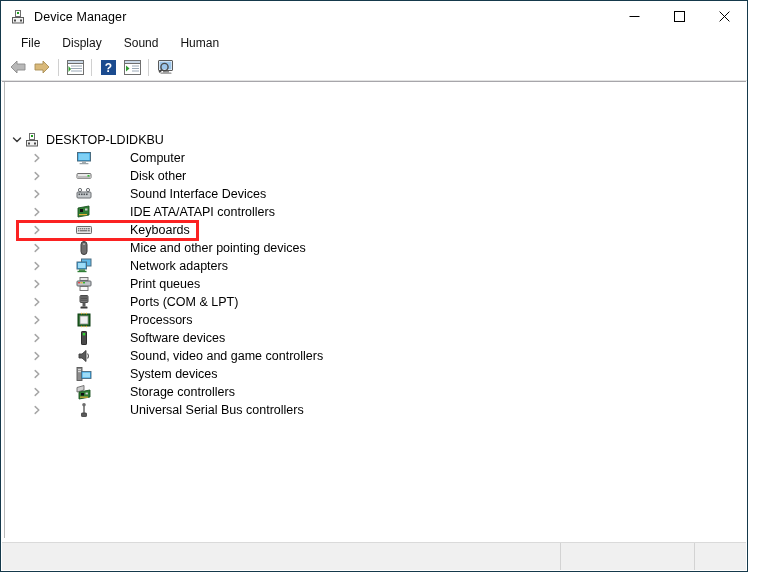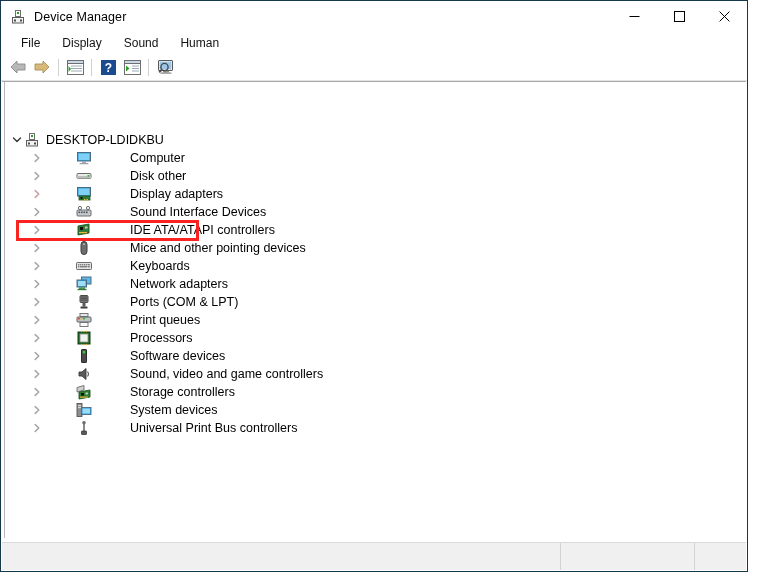--- a/index.html
+++ b/index.html
@@ -217,38 +217,20 @@
         <span class="ico">
           <svg width="16" height="16" viewBox="0 0 16 16">
             <rect x="1" y="5.5" width="14" height="5" rx="1" fill="#e9e9e9" stroke="#6b6b6b" stroke-width="1"></rect>
             <rect x="1" y="8" width="14" height="2.5" fill="#bdbdbd"></rect>
             <rect x="11.5" y="7" width="2" height="1.6" fill="#2fb62f"></rect>
           </svg>
         </span>
         <span class="lbl">Disk other</span>
       </div>
 
-      <div class="row child">
-        <span class="twisty">
-          <svg width="10" height="10" viewBox="0 0 10 10">
-              <path d="M3.2 1.6 L6.8 5 L3.2 8.4" fill="none" stroke="#c9a0a0" stroke-width="1.5" stroke-linecap="round" stroke-linejoin="round"></path>
-            </svg>
-        </span>
-        <span class="ico">
-          <svg width="16" height="16" viewBox="0 0 16 16">
-            <rect x="1.5" y="1.5" width="13" height="8.5" fill="#2f9fe0" stroke="#4a6c80" stroke-width="1"></rect>
-            <rect x="2.5" y="2.5" width="11" height="6.5" fill="#7fd0f5"></rect>
-            <rect x="3" y="10" width="11" height="4" fill="#2f7d34" stroke="#1d5321" stroke-width="0.8"></rect>
-            <rect x="4.5" y="11" width="2" height="2" fill="#111"></rect>
-            <rect x="8" y="13" width="1.5" height="1.6" fill="#e8b63a"></rect>
-            <rect x="10.5" y="13" width="1.5" height="1.6" fill="#e8b63a"></rect>
-          </svg>
-        </span>
-        <span class="lbl">Display adapters</span>
-      </div>
 
       <div class="row child">
         <span class="twisty">
           <svg width="10" height="10" viewBox="0 0 10 10">
               <path d="M3.2 1.6 L6.8 5 L3.2 8.4" fill="none" stroke="#a6a6a6" stroke-width="1.5" stroke-linecap="round" stroke-linejoin="round"></path>
             </svg>
         </span>
         <span class="ico">
           <svg width="16" height="16" viewBox="0 0 16 16">
             <rect x="1" y="6" width="14" height="6" rx="1" fill="#c5c9cc" stroke="#6b6f72" stroke-width="1"></rect>
@@ -273,36 +255,20 @@
         </span>
         <span class="ico">
           <svg width="16" height="16" viewBox="0 0 16 16">
             <path d="M2 4 L13 2 L13 11 L2 13 Z" fill="#2f7d34" stroke="#1d5321" stroke-width="0.9"></path>
             <rect x="4" y="5" width="3" height="3" fill="#111"></rect>
             <rect x="9" y="4.5" width="2.5" height="2" fill="#cfcfcf"></rect>
             <rect x="3" y="10" width="8" height="1.2" fill="#e8b63a"></rect>
           </svg>
         </span>
         <span class="lbl">IDE ATA/ATAPI controllers</span>
-      </div>
-
-      <div class="row child">
-        <span class="twisty">
-          <svg width="10" height="10" viewBox="0 0 10 10">
-              <path d="M3.2 1.6 L6.8 5 L3.2 8.4" fill="none" stroke="#a6a6a6" stroke-width="1.5" stroke-linecap="round" stroke-linejoin="round"></path>
-            </svg>
-        </span>
-        <span class="ico">
-          <svg width="16" height="16" viewBox="0 0 16 16">
-            <rect x="5" y="1.5" width="6" height="13" rx="3" fill="#6e6e6e" stroke="#3d3d3d" stroke-width="1"></rect>
-            <line x1="8" y1="2" x2="8" y2="6" stroke="#3d3d3d" stroke-width="1"></line>
-            <rect x="7.3" y="3" width="1.4" height="2.4" rx="0.7" fill="#cfcfcf"></rect>
-          </svg>
-        </span>
-        <span class="lbl">Mice and other pointing devices</span>
       </div>
 
       <div class="row child">
         <span class="twisty">
           <svg width="10" height="10" viewBox="0 0 10 10">
               <path d="M3.2 1.6 L6.8 5 L3.2 8.4" fill="none" stroke="#a6a6a6" stroke-width="1.5" stroke-linecap="round" stroke-linejoin="round"></path>
             </svg>
         </span>
         <span class="ico">
           <svg width="16" height="16" viewBox="0 0 16 16">
@@ -314,75 +280,91 @@
             <rect x="10" y="6" width="1.4" height="1.4" fill="#7d7d7d"></rect>
             <rect x="12" y="6" width="1.8" height="1.4" fill="#7d7d7d"></rect>
             <rect x="2" y="8" width="1.4" height="1.4" fill="#7d7d7d"></rect>
             <rect x="4" y="8" width="7.4" height="1.4" fill="#7d7d7d"></rect>
             <rect x="12" y="8" width="1.8" height="1.4" fill="#7d7d7d"></rect>
           </svg>
         </span>
         <span class="lbl">Keyboards</span>
       </div>
 
+      <div class="row child">
+        <span class="twisty">
+          <svg width="10" height="10" viewBox="0 0 10 10">
+              <path d="M3.2 1.6 L6.8 5 L3.2 8.4" fill="none" stroke="#a6a6a6" stroke-width="1.5" stroke-linecap="round" stroke-linejoin="round"></path>
+            </svg>
+        </span>
+        <span class="ico">
+          <svg width="16" height="16" viewBox="0 0 16 16">
+            <rect x="5" y="1.5" width="6" height="13" rx="3" fill="#6e6e6e" stroke="#3d3d3d" stroke-width="1"></rect>
+            <line x1="8" y1="2" x2="8" y2="6" stroke="#3d3d3d" stroke-width="1"></line>
+            <rect x="7.3" y="3" width="1.4" height="2.4" rx="0.7" fill="#cfcfcf"></rect>
+          </svg>
+        </span>
+        <span class="lbl">Mice and other pointing devices</span>
+      </div>
+
 
       <div class="row child">
         <span class="twisty">
           <svg width="10" height="10" viewBox="0 0 10 10">
               <path d="M3.2 1.6 L6.8 5 L3.2 8.4" fill="none" stroke="#a6a6a6" stroke-width="1.5" stroke-linecap="round" stroke-linejoin="round"></path>
             </svg>
         </span>
         <span class="ico">
           <svg width="16" height="16" viewBox="0 0 16 16">
             <rect x="5.5" y="1" width="9.5" height="7" fill="#5fb8e8" stroke="#4a6c80" stroke-width="1"></rect>
             <rect x="1" y="4" width="9.5" height="7" fill="#2f9fe0" stroke="#4a6c80" stroke-width="1"></rect>
             <rect x="2" y="5" width="7.5" height="5" fill="#9ddcf7"></rect>
             <rect x="3" y="11.5" width="6" height="1.3" fill="#2f7d34"></rect>
             <rect x="1.5" y="12.8" width="9" height="1.4" fill="#2f7d34"></rect>
           </svg>
         </span>
         <span class="lbl">Network adapters</span>
+      </div>
+
+      <div class="row child">
+        <span class="twisty">
+          <svg width="10" height="10" viewBox="0 0 10 10">
+              <path d="M3.2 1.6 L6.8 5 L3.2 8.4" fill="none" stroke="#a6a6a6" stroke-width="1.5" stroke-linecap="round" stroke-linejoin="round"></path>
+            </svg>
+        </span>
+        <span class="ico">
+          <svg width="16" height="16" viewBox="0 0 16 16">
+            <rect x="4" y="1.5" width="8" height="3" fill="#e7e7e7" stroke="#6b6b6b" stroke-width="0.9"></rect>
+            <rect x="1" y="5" width="14" height="5" rx="0.8" fill="#bfc4c8" stroke="#5e6367" stroke-width="1"></rect>
+            <rect x="2" y="6" width="2" height="1.4" fill="#e34a4a"></rect>
+            <rect x="4.5" y="6" width="2" height="1.4" fill="#e8b63a"></rect>
+            <rect x="7" y="6" width="2" height="1.4" fill="#2fb62f"></rect>
+            <rect x="4" y="10.5" width="8" height="4" fill="#fafafa" stroke="#6b6b6b" stroke-width="0.9"></rect>
+          </svg>
+        </span>
+        <span class="lbl">Print queues</span>
       </div>
 
       <div class="row child">
         <span class="twisty">
           <svg width="10" height="10" viewBox="0 0 10 10">
               <path d="M3.2 1.6 L6.8 5 L3.2 8.4" fill="none" stroke="#a6a6a6" stroke-width="1.5" stroke-linecap="round" stroke-linejoin="round"></path>
             </svg>
         </span>
         <span class="ico">
           <svg width="16" height="16" viewBox="0 0 16 16">
             <rect x="4" y="1.5" width="8" height="7" rx="1" fill="#7a7a7a" stroke="#4a4a4a" stroke-width="1"></rect>
             <line x1="5" y1="3" x2="11" y2="3" stroke="#4a4a4a" stroke-width="0.9"></line>
             <line x1="5" y1="4.6" x2="11" y2="4.6" stroke="#4a4a4a" stroke-width="0.9"></line>
             <line x1="5" y1="6.2" x2="11" y2="6.2" stroke="#4a4a4a" stroke-width="0.9"></line>
             <rect x="6.5" y="8.5" width="3" height="4" fill="#5a5a5a"></rect>
             <rect x="4.5" y="12.5" width="7" height="2" rx="0.6" fill="#3d3d3d"></rect>
           </svg>
         </span>
         <span class="lbl">Ports (COM &amp; LPT)</span>
-      </div>
-
-      <div class="row child">
-        <span class="twisty">
-          <svg width="10" height="10" viewBox="0 0 10 10">
-              <path d="M3.2 1.6 L6.8 5 L3.2 8.4" fill="none" stroke="#a6a6a6" stroke-width="1.5" stroke-linecap="round" stroke-linejoin="round"></path>
-            </svg>
-        </span>
-        <span class="ico">
-          <svg width="16" height="16" viewBox="0 0 16 16">
-            <rect x="4" y="1.5" width="8" height="3" fill="#e7e7e7" stroke="#6b6b6b" stroke-width="0.9"></rect>
-            <rect x="1" y="5" width="14" height="5" rx="0.8" fill="#bfc4c8" stroke="#5e6367" stroke-width="1"></rect>
-            <rect x="2" y="6" width="2" height="1.4" fill="#e34a4a"></rect>
-            <rect x="4.5" y="6" width="2" height="1.4" fill="#e8b63a"></rect>
-            <rect x="7" y="6" width="2" height="1.4" fill="#2fb62f"></rect>
-            <rect x="4" y="10.5" width="8" height="4" fill="#fafafa" stroke="#6b6b6b" stroke-width="0.9"></rect>
-          </svg>
-        </span>
-        <span class="lbl">Print queues</span>
       </div>
 
       <div class="row child">
         <span class="twisty">
           <svg width="10" height="10" viewBox="0 0 10 10">
               <path d="M3.2 1.6 L6.8 5 L3.2 8.4" fill="none" stroke="#a6a6a6" stroke-width="1.5" stroke-linecap="round" stroke-linejoin="round"></path>
             </svg>
         </span>
         <span class="ico">
           <svg width="16" height="16" viewBox="0 0 16 16">
@@ -430,62 +412,62 @@
       </div>
 
       <div class="row child">
         <span class="twisty">
           <svg width="10" height="10" viewBox="0 0 10 10">
               <path d="M3.2 1.6 L6.8 5 L3.2 8.4" fill="none" stroke="#a6a6a6" stroke-width="1.5" stroke-linecap="round" stroke-linejoin="round"></path>
             </svg>
         </span>
         <span class="ico">
           <svg width="16" height="16" viewBox="0 0 16 16">
+            <rect x="1" y="1.5" width="5" height="13" fill="#8d8d8d" stroke="#555" stroke-width="0.9"></rect>
+            <rect x="2" y="3" width="3" height="1.2" fill="#d8d8d8"></rect>
+            <rect x="2" y="5" width="3" height="1.2" fill="#d8d8d8"></rect>
+            <rect x="5.5" y="5.5" width="9.5" height="7" fill="#2f9fe0" stroke="#4a6c80" stroke-width="0.9"></rect>
+            <rect x="6.5" y="6.5" width="7.5" height="5" fill="#9ddcf7"></rect>
+          </svg>
+        </span>
+        <span class="lbl">System devices</span>
+      </div>
+
+      <div class="row child">
+        <span class="twisty">
+          <svg width="10" height="10" viewBox="0 0 10 10">
+              <path d="M3.2 1.6 L6.8 5 L3.2 8.4" fill="none" stroke="#a6a6a6" stroke-width="1.5" stroke-linecap="round" stroke-linejoin="round"></path>
+            </svg>
+        </span>
+        <span class="ico">
+          <svg width="16" height="16" viewBox="0 0 16 16">
             <path d="M1 3.5 L8 1.5 L8 6 L1 8 Z" fill="#cfcfcf" stroke="#6b6b6b" stroke-width="0.9"></path>
             <path d="M3 8 L14 6 L14 13 L3 15 Z" fill="#2f7d34" stroke="#1d5321" stroke-width="0.9"></path>
             <rect x="5" y="9" width="3" height="2.6" fill="#111"></rect>
             <rect x="9.5" y="8.6" width="2.4" height="1.8" fill="#cfcfcf"></rect>
             <rect x="4" y="12.6" width="8" height="1.1" fill="#e8b63a"></rect>
           </svg>
         </span>
         <span class="lbl">Storage controllers</span>
       </div>
 
       <div class="row child">
         <span class="twisty">
           <svg width="10" height="10" viewBox="0 0 10 10">
               <path d="M3.2 1.6 L6.8 5 L3.2 8.4" fill="none" stroke="#a6a6a6" stroke-width="1.5" stroke-linecap="round" stroke-linejoin="round"></path>
             </svg>
         </span>
         <span class="ico">
           <svg width="16" height="16" viewBox="0 0 16 16">
-            <rect x="1" y="1.5" width="5" height="13" fill="#8d8d8d" stroke="#555" stroke-width="0.9"></rect>
-            <rect x="2" y="3" width="3" height="1.2" fill="#d8d8d8"></rect>
-            <rect x="2" y="5" width="3" height="1.2" fill="#d8d8d8"></rect>
-            <rect x="5.5" y="5.5" width="9.5" height="7" fill="#2f9fe0" stroke="#4a6c80" stroke-width="0.9"></rect>
-            <rect x="6.5" y="6.5" width="7.5" height="5" fill="#9ddcf7"></rect>
-          </svg>
-        </span>
-        <span class="lbl">System devices</span>
-      </div>
-
-      <div class="row child">
-        <span class="twisty">
-          <svg width="10" height="10" viewBox="0 0 10 10">
-              <path d="M3.2 1.6 L6.8 5 L3.2 8.4" fill="none" stroke="#a6a6a6" stroke-width="1.5" stroke-linecap="round" stroke-linejoin="round"></path>
-            </svg>
-        </span>
-        <span class="ico">
-          <svg width="16" height="16" viewBox="0 0 16 16">
             <circle cx="8" cy="2.8" r="1.8" fill="#6e6e6e"></circle>
             <rect x="7.2" y="3.5" width="1.6" height="8" fill="#6e6e6e"></rect>
             <rect x="5.5" y="11" width="5" height="3.5" rx="0.6" fill="#5a5a5a" stroke="#3a3a3a" stroke-width="0.8"></rect>
           </svg>
         </span>
-        <span class="lbl">Universal Print Bus controllers</span>
+        <span class="lbl">Universal Serial Bus controllers</span>
       </div>
 
     </div>
 
     <div id="hl"></div>
   </div>
 
   <div id="statusbar">
     <div class="sb-pane sb-1"></div>
     <div class="sb-pane sb-2"></div>

